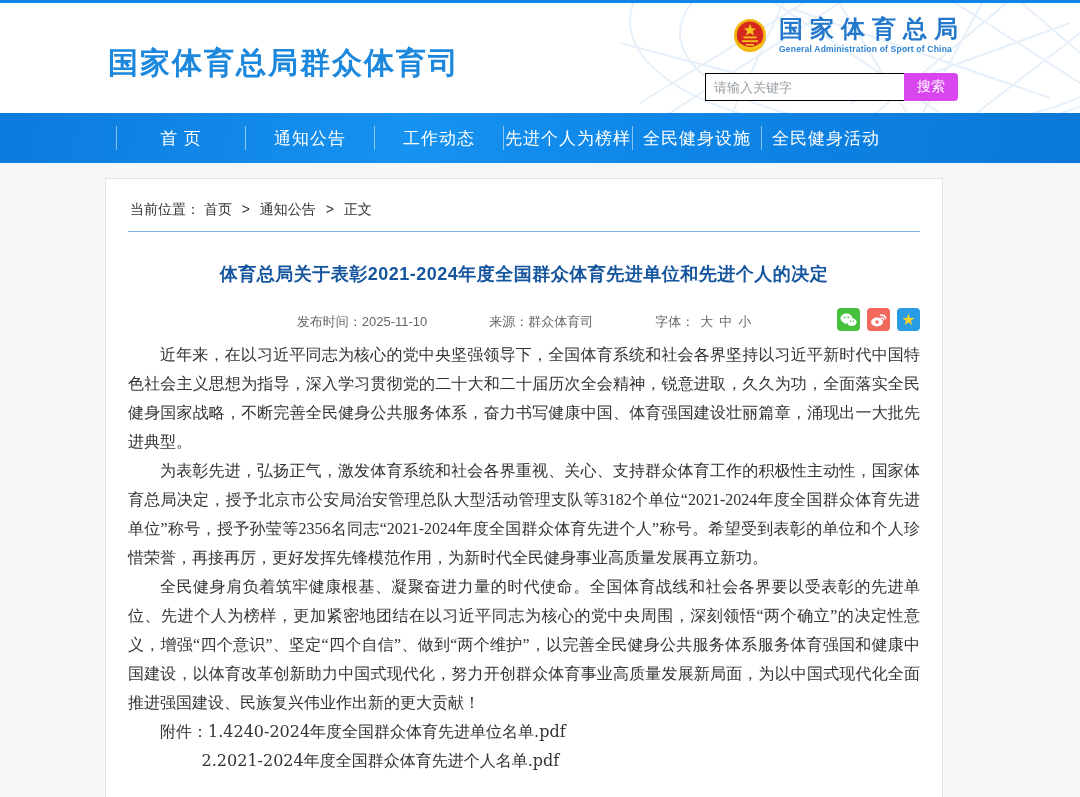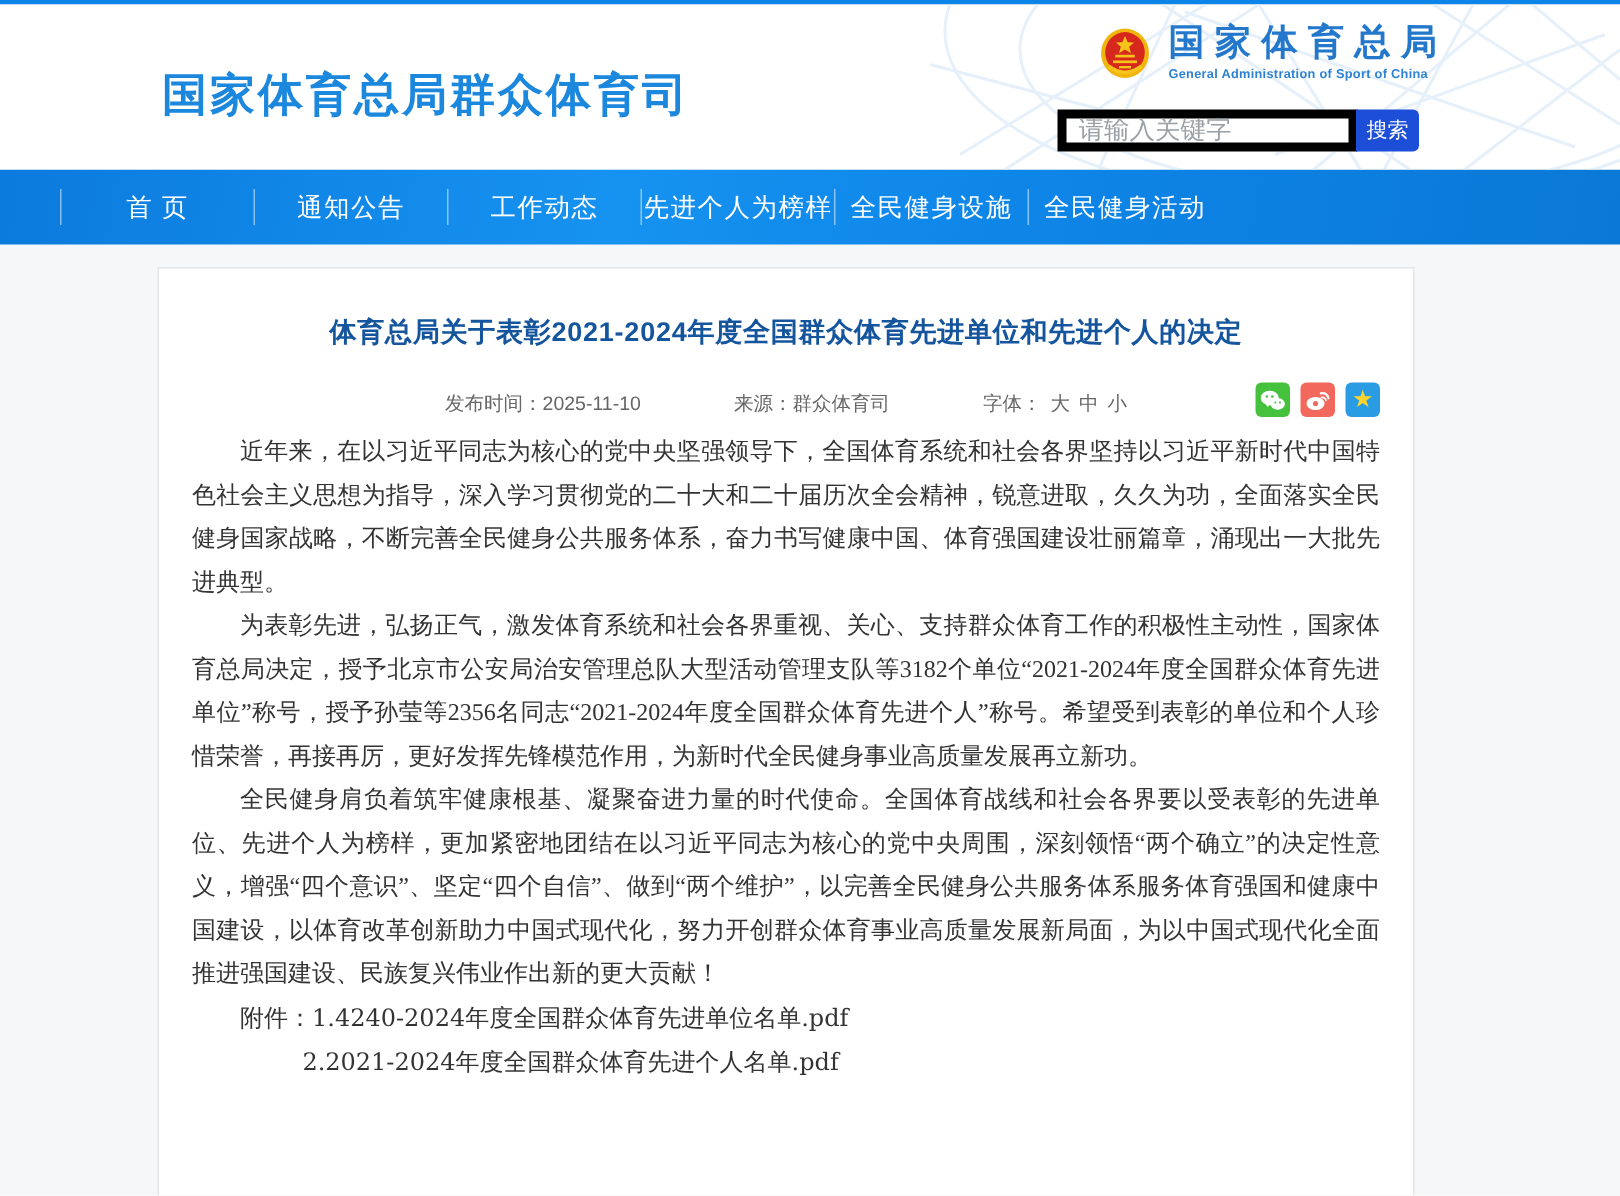--- a/index.html
+++ b/index.html
@@ -20,32 +20,32 @@
     position:absolute; left:108px; top:40px;
     font-size:30px; font-weight:bold; color:#1b87dd; letter-spacing:2px;
     white-space:nowrap;
   }
   .logo-block { position:absolute; left:733px; top:13px; display:flex; align-items:flex-end; }
   .logo-text { margin-left:12px; }
   .logo-cn { font-size:24px; font-weight:bold; color:#2478cb; letter-spacing:7px; line-height:26px; white-space:nowrap; }
   .logo-en { font-size:8.5px; font-weight:bold; color:#2e82d2; letter-spacing:0.2px; margin-top:2px; white-space:nowrap; }
   .search-row { position:absolute; left:705px; top:70px; display:flex; }
   .search-input {
-    width:200px; height:28px; border:6px solid #000000; background:#fff;
-    font-size:17px; padding:0 8px; color:#333; outline:none;
+    width:200px; height:28px; border:1px solid #000000; background:#fff;
+    font-size:13px; padding:0 8px; color:#333; outline:none;
   }
   .search-input::placeholder { color:#9aa0a6; }
   .search-btn {
-    width:42px; height:28px; border:none; background:#1d4ed8; color:#fff;
+    width:54px; height:28px; border:none; background:#d946ef; color:#fff;
     font-size:14px; border-radius:0 4px 4px 0; cursor:pointer; margin-left:-1px;
   }
 
   
   .nav {
-    height:50px; display:flex; align-items:center; padding-left:40px;
+    height:50px; display:flex; align-items:center; padding-left:116px;
     background:linear-gradient(100deg,#0b7bdd 0%,#1692f0 38%,#0e86e8 62%,#0a78d6 100%);
   }
   .nav-sep { width:1px; height:24px; background:rgba(255,255,255,0.5); }
   .nav-item {
     width:128px; text-align:center; color:#fff; font-size:17px;
     text-decoration:none; cursor:pointer; letter-spacing:1px; white-space:nowrap;
   }
 
   
   .main { height:634px; background:#f6f7f8; }
@@ -156,20 +156,28 @@
   <a class="nav-item">先进个人为榜样</a>
   <div class="nav-sep"></div>
   <a class="nav-item">全民健身设施</a>
   <div class="nav-sep"></div>
   <a class="nav-item">全民健身活动</a>
 </div>
 
 <div class="main">
   <div class="card">
 
+    <div class="breadcrumb">
+      <span>当前位置：</span>
+      <a class="bc-link">首页</a>
+      <span class="bc-sep">&gt;</span>
+      <a class="bc-link">通知公告</a>
+      <span class="bc-sep">&gt;</span>
+      <span>正文</span>
+    </div>
 
     <h1 class="article-title">体育总局关于表彰2021-2024年度全国群众体育先进单位和先进个人的决定</h1>
 
     <div class="meta-row">
       <span class="meta-item">发布时间：2025-11-10</span>
       <span class="meta-item">来源：群众体育司</span>
       <span class="meta-item font-sizes">
         <span style="margin-left:0">字体：</span><span>大</span><span>中</span><span>小</span>
       </span>
 

